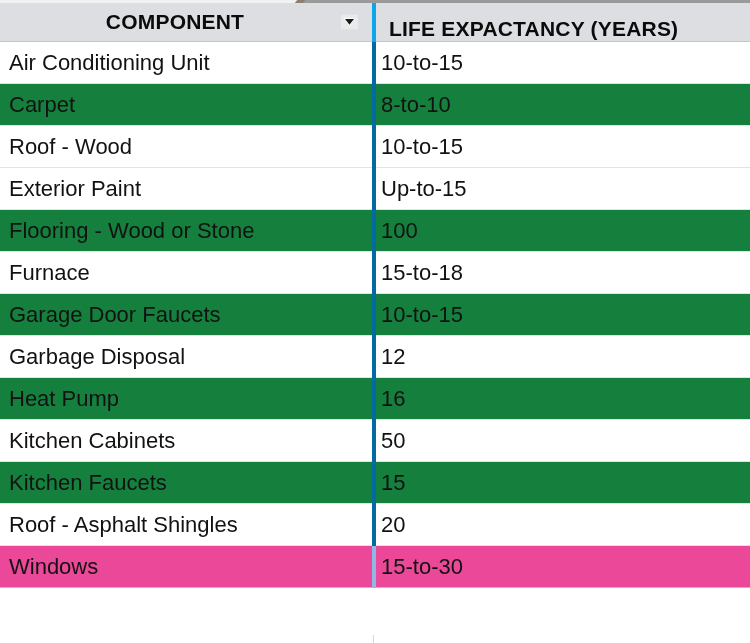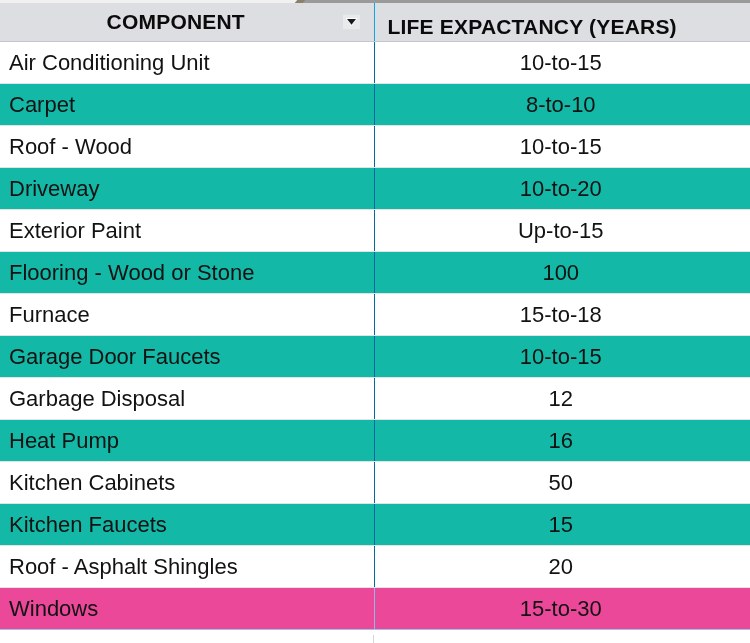--- a/index.html
+++ b/index.html
@@ -54,21 +54,21 @@
     border-collapse: collapse;
     width: 750px;
     table-layout: fixed;
   }
   table.grid col.c-component { width: 374px; }
   table.grid col.c-life { width: 376px; }
 
   thead th {
     height: 38px;
     background: #dcdee2;
-    border-right: 1px solid #0ea5e9;
+    border-right: 4px solid #0ea5e9;
     border-bottom: 1px solid #c3c6cb;
     padding: 0;
     font-weight: 700;
     color: #0d0d0d;
     letter-spacing: 0.2px;
     vertical-align: middle;
     position: relative;
   }
   thead th:last-child { border-right: none; }
 
@@ -92,51 +92,50 @@
     right: 14px;
     top: 50%;
     transform: translateY(-50%);
     width: 17px;
     height: 15px;
     display: block;
   }
 
   .th-life-inner {
     display: flex;
-    align-items: flex-start;
+    align-items: flex-end;
     height: 38px;
-    padding: 12px 8px 0 13px;
+    padding: 0 8px 0 13px;
     box-sizing: border-box;
   }
   .th-life-label {
     font-size: 21px;
     font-weight: 700;
     color: #0b0b0b;
     white-space: nowrap;
   }
 
   tbody td {
     height: 41px;
     padding: 0 8px 0 9px;
-    border-right: 1px solid #0369a1;
+    border-right: 4px solid #0369a1;
     border-bottom: 1px solid #e2e3e5;
     font-size: 22px;
     color: #121212;
     vertical-align: middle;
     white-space: nowrap;
     overflow: hidden;
   }
   tbody td:last-child {
     border-right: none;
     padding-left: 5px;
-    text-align: center;
   }
 
   tbody tr.row-odd  td { background: #ffffff; }
-  tbody tr.row-even td { background: #14b8a6; }
+  tbody tr.row-even td { background: #15803d; }
   tbody tr.row-selected td {
     background: #ec4899;
     border-bottom-color: #9cc3e8;
     border-right-color: #8fb9e3;
   }
 
   
   .bottom-sliver {
     position: absolute;
     left: 0;
@@ -196,24 +195,20 @@
           <td>10-to-15</td>
         </tr>
         <tr class="row-even">
           <td>Carpet</td>
           <td>8-to-10</td>
         </tr>
         <tr class="row-odd">
           <td>Roof - Wood</td>
           <td>10-to-15</td>
         </tr>
-        <tr class="row-even">
-          <td>Driveway</td>
-          <td>10-to-20</td>
-        </tr>
         <tr class="row-odd">
           <td>Exterior Paint</td>
           <td>Up-to-15</td>
         </tr>
         <tr class="row-even">
           <td>Flooring - Wood or Stone</td>
           <td>100</td>
         </tr>
         <tr class="row-odd">
           <td>Furnace</td>

